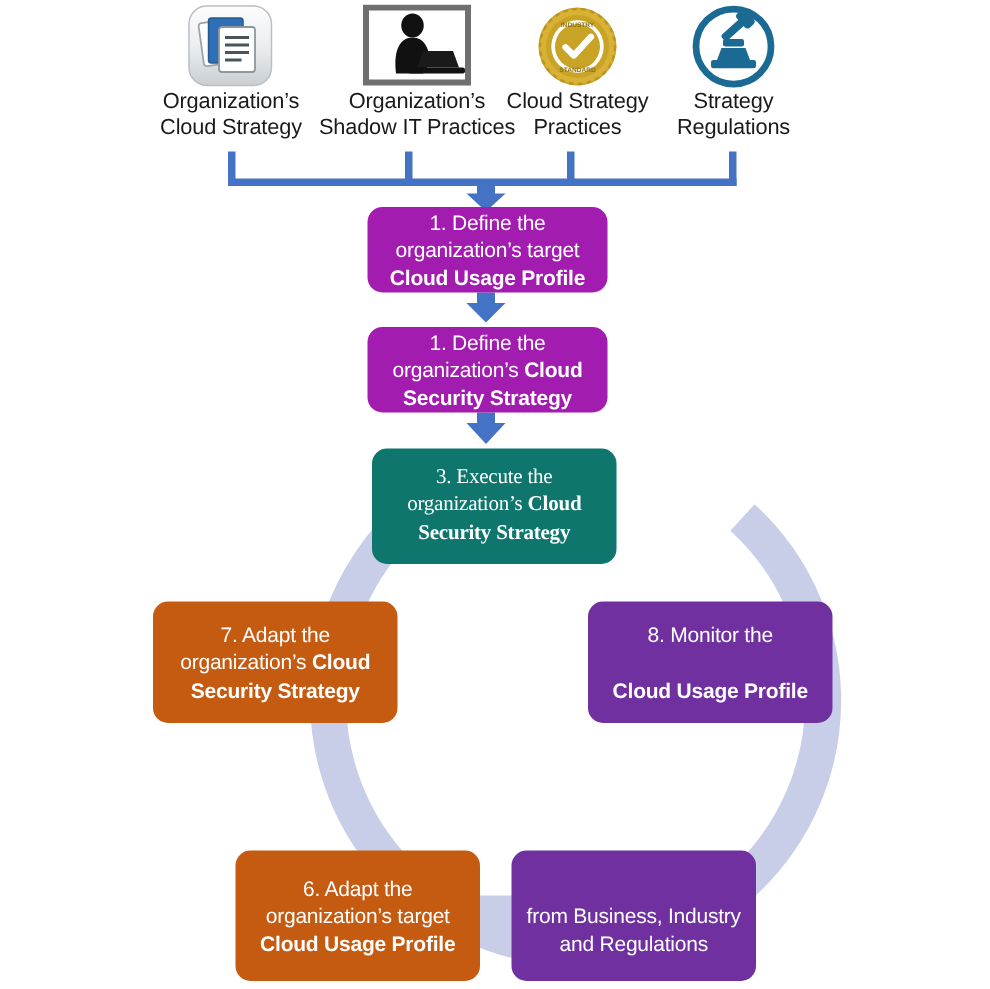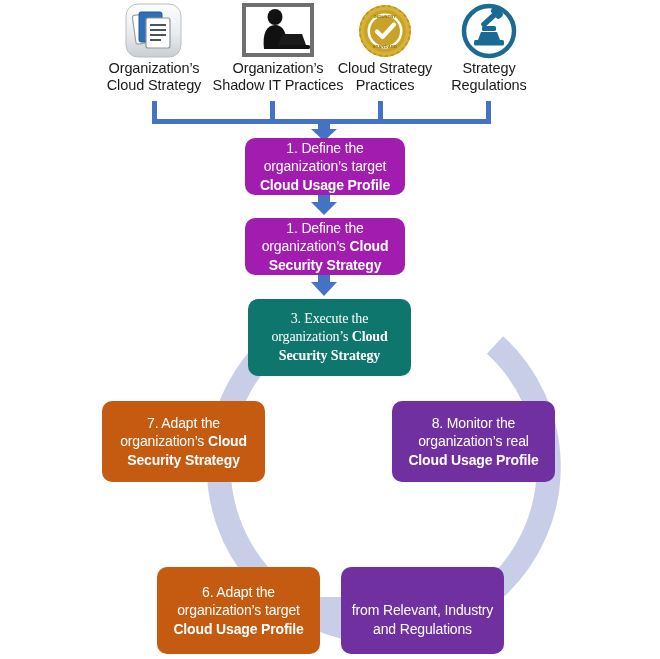--- a/index.html
+++ b/index.html
@@ -223,29 +223,29 @@
     <span class="txt">
       <span>3. Execute the</span><br>
       <span>organization’s </span><b>Cloud</b><br>
       <b>Security Strategy</b>
     </span>
   </div>
 
   <div class="pbox purple" style="left:392px; top:401px; width:163px; height:81px;">
     <span class="txt">
       <span>8. Monitor the</span><br>
-      <span>organization’s real</span><br>
+      <br>
       <b>Cloud Usage Profile</b>
     </span>
   </div>
 
   <div class="pbox purple" style="left:341px; top:567px; width:163px; height:87px;">
     <span class="txt">
       <br>
-      <span>from Relevant, Industry</span><br>
+      <span>from Business, Industry</span><br>
       <span>and Regulations</span>
     </span>
   </div>
 
   <div class="pbox orange" style="left:157px; top:567px; width:163px; height:87px;">
     <span class="txt">
       <span>6. Adapt the</span><br>
       <span>organization’s target</span><br>
       <b>Cloud Usage Profile</b>
     </span>

